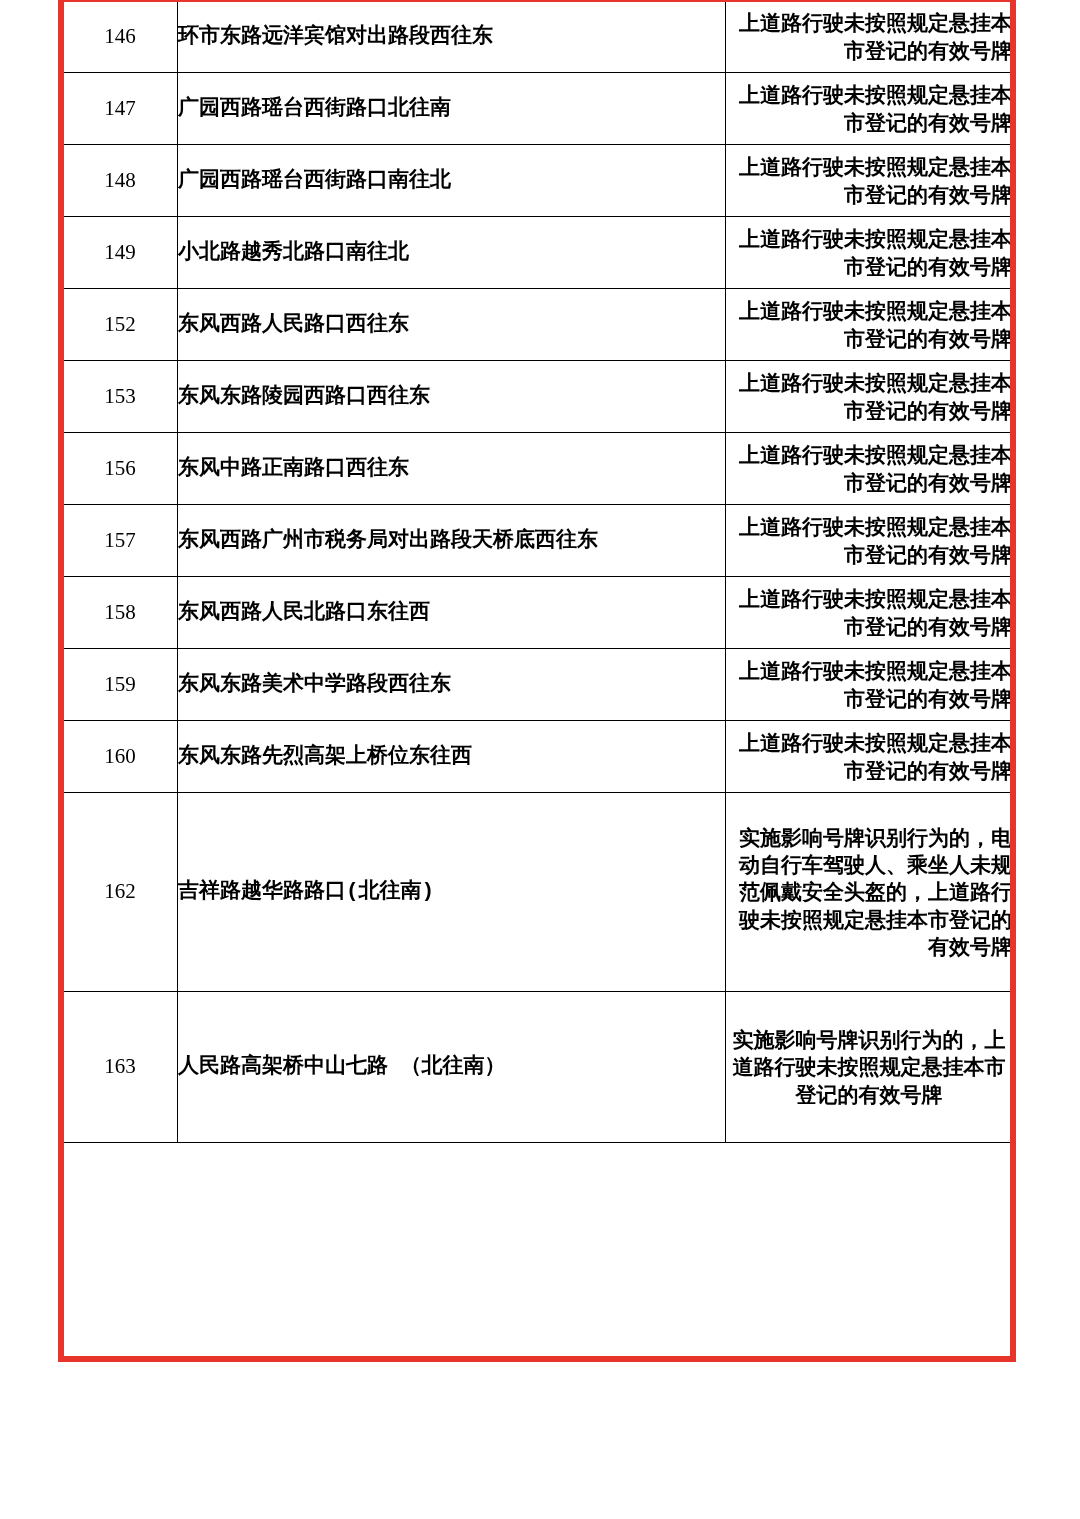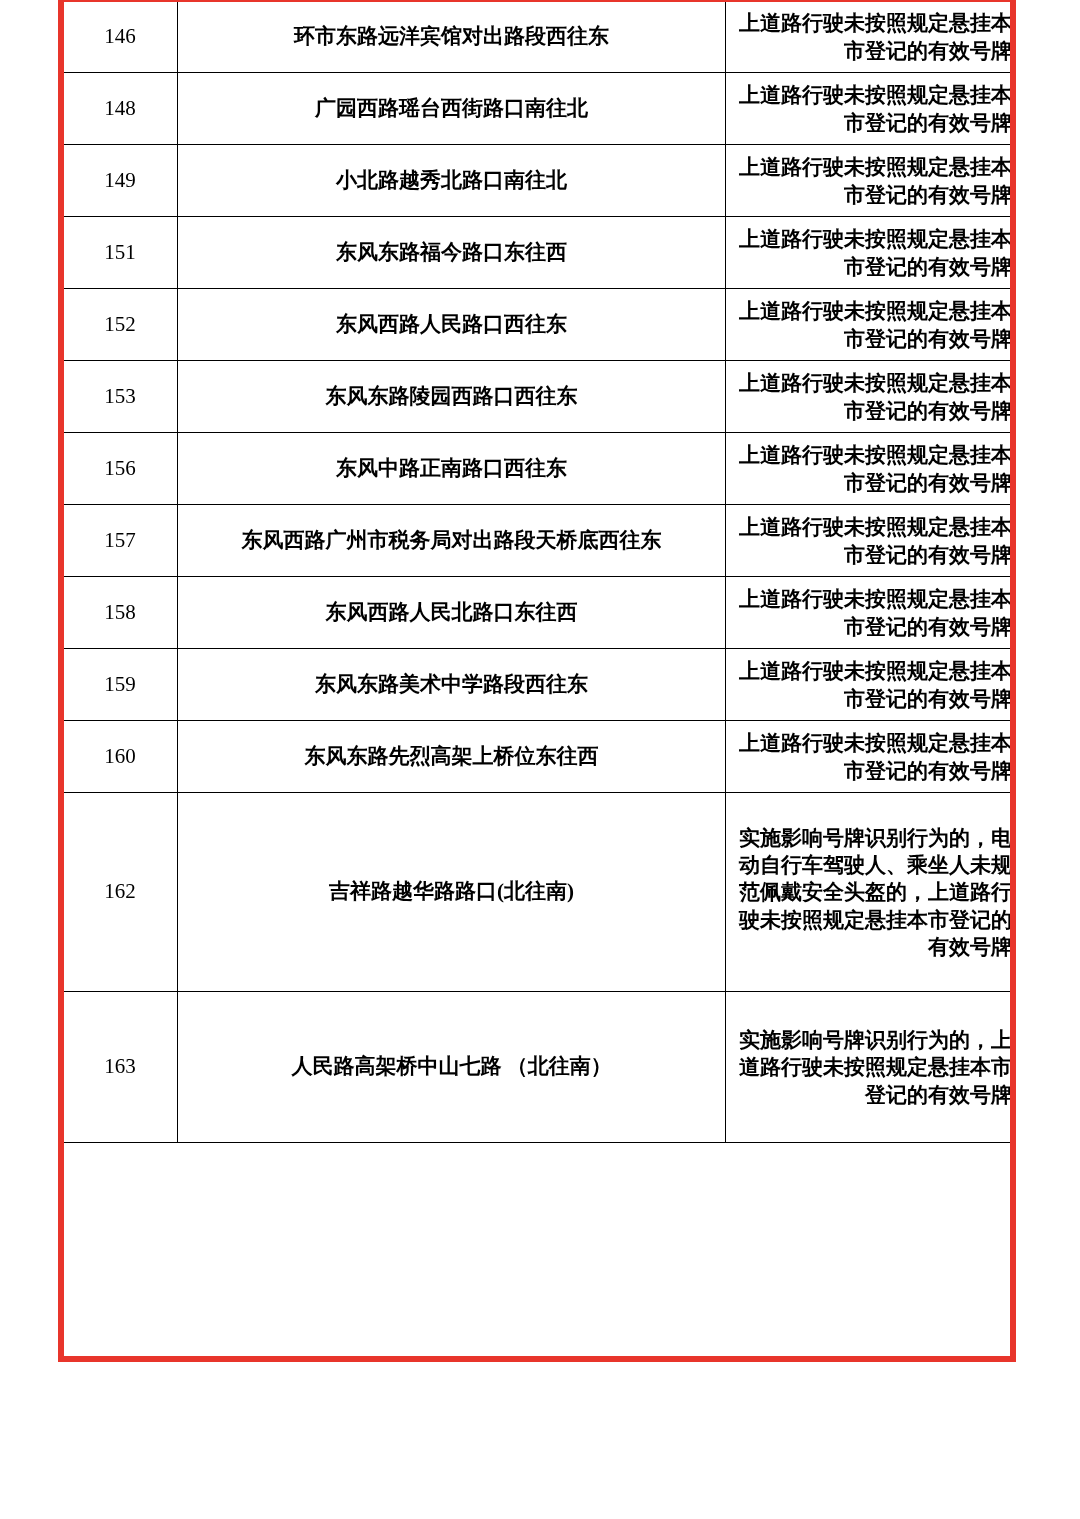--- a/index.html
+++ b/index.html
@@ -43,43 +43,43 @@
     line-height: 1.30;
   }
 
   td.num {
     text-align: center;
     font-size: 22px;
     font-family: "Liberation Serif", "DejaVu Serif", serif;
   }
 
   td.loc {
-    text-align: center;
+    text-align: left;
     font-size: 22.5px;
     font-weight: 700;
-    font-family: Liberation Serif, serif;
+    font-family: Liberation Mono, monospace;
     padding: 4px 6px;
     letter-spacing: 0px;
   }
 
   td.act {
     text-align: right;
     font-size: 21px;
     font-weight: 700;
     font-family: "DejaVu Serif", "Liberation Serif", serif;
     padding: 4px 8px 4px 10px;
     line-height: 1.28;
   }
 
   tr.r-normal td { height: 71px; }
   tr.r-big td.num, tr.r-big td.loc { height: 198px; }
   tr.r-last td { height: 150px; }
 
   td.act.center-last {
-    text-align: right;
+    text-align: center;
   }
 
   
   #red-box {
     position: absolute;
     left: 58px;
     top: -4px;
     width: 958px;
     height: 1366px;
     border: 6px solid #e8352b;
@@ -99,39 +99,39 @@
       <col class="c-act">
     </colgroup>
     <tbody>
 
       <tr class="r-normal">
         <td class="num">146</td>
         <td class="loc">环市东路远洋宾馆对出路段西往东</td>
         <td class="act">上道路行驶未按照规定悬挂本市登记的有效号牌</td>
       </tr>
 
+      <tr class="r-normal">
+        <td class="num">147</td>
+        <td class="loc">广园西路瑶台西街路口北往南</td>
+        <td class="act">上道路行驶未按照规定悬挂本市登记的有效号牌</td>
+      </tr>
 
       <tr class="r-normal">
         <td class="num">148</td>
         <td class="loc">广园西路瑶台西街路口南往北</td>
         <td class="act">上道路行驶未按照规定悬挂本市登记的有效号牌</td>
       </tr>
 
       <tr class="r-normal">
         <td class="num">149</td>
         <td class="loc">小北路越秀北路口南往北</td>
         <td class="act">上道路行驶未按照规定悬挂本市登记的有效号牌</td>
       </tr>
 
 
-      <tr class="r-normal">
-        <td class="num">151</td>
-        <td class="loc">东风东路福今路口东往西</td>
-        <td class="act">上道路行驶未按照规定悬挂本市登记的有效号牌</td>
-      </tr>
 
       <tr class="r-normal">
         <td class="num">152</td>
         <td class="loc">东风西路人民路口西往东</td>
         <td class="act">上道路行驶未按照规定悬挂本市登记的有效号牌</td>
       </tr>
 
       <tr class="r-normal">
         <td class="num">153</td>
         <td class="loc">东风东路陵园西路口西往东</td>

